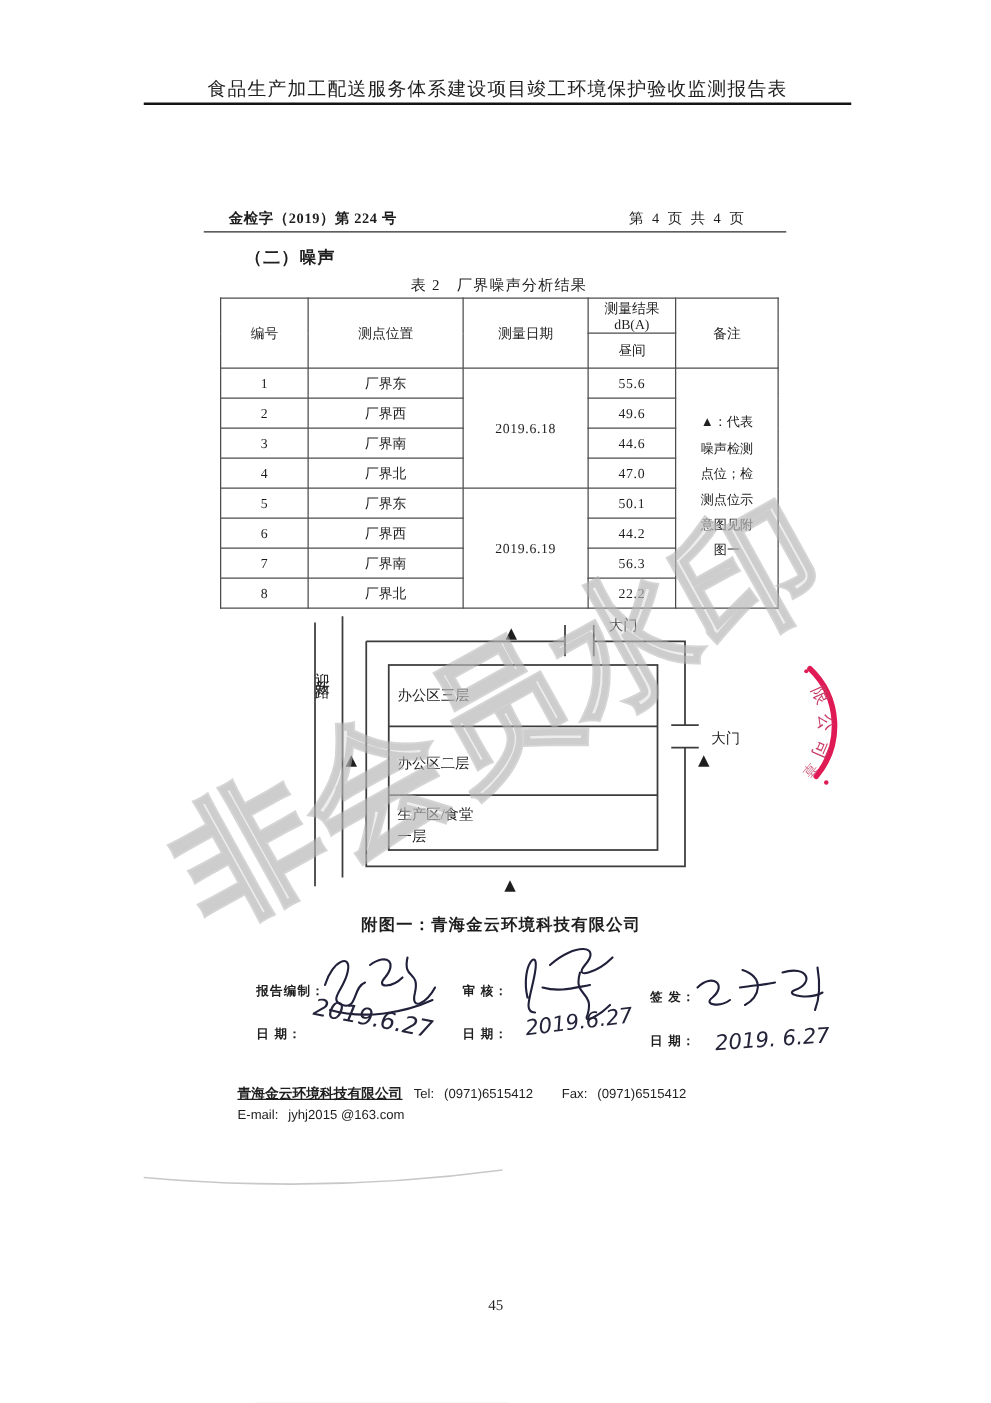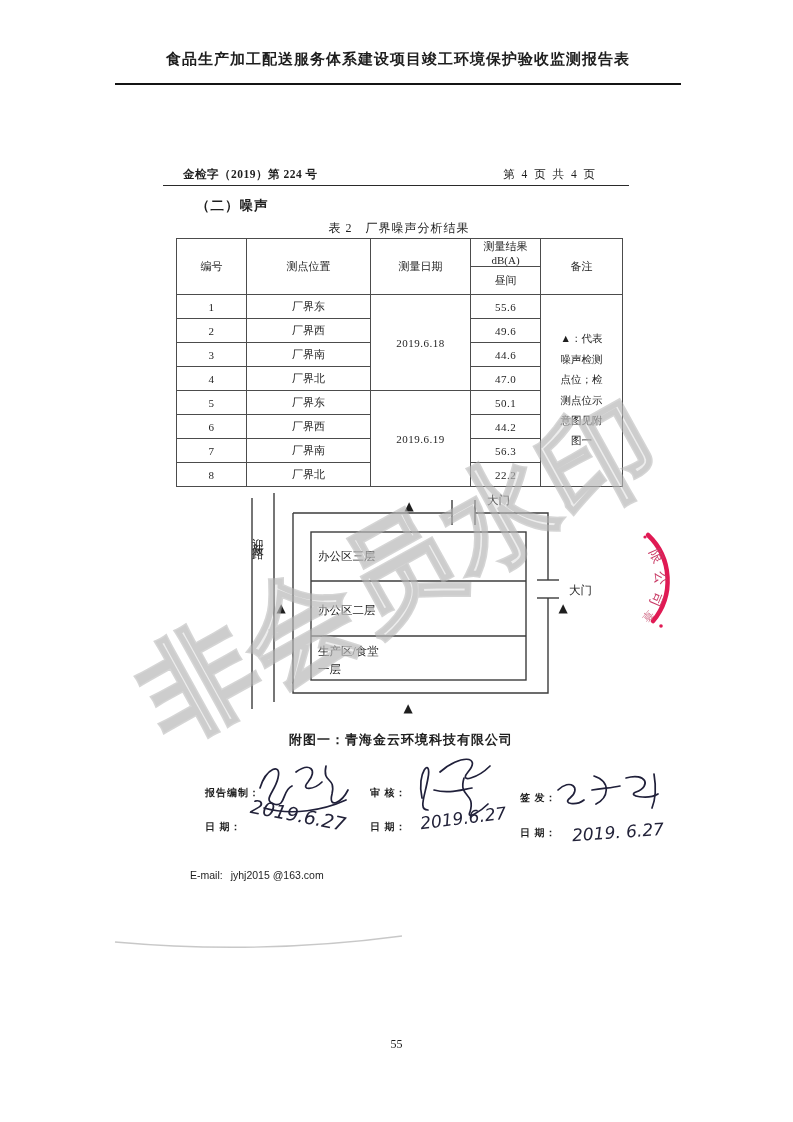--- a/index.html
+++ b/index.html
@@ -1,22 +1,22 @@
 <!DOCTYPE html>
 <html><head>
 <meta charset="utf-8">
 <style>
   * { margin:0; padding:0; box-sizing:border-box; }
   body { background:#e8e8e8; font-family:"Liberation Serif","DejaVu Serif",serif; color:#1e1e1e; }
   .page { position:relative; width:793px; height:1122px; margin:0 auto; background:#ffffff; overflow:hidden; }
 
   
-  .doc-title { position:absolute; left:115px; top:50px; width:566px; text-align:center;
-    font-family:"Liberation Sans","DejaVu Sans",sans-serif; font-weight:bold; font-size:15px;
-    padding-bottom:14px; border-bottom:2px solid #141414; letter-spacing:1px; }
+  .doc-title { position:absolute; left:115px; top:62px; width:566px; text-align:center;
+    font-family:"Liberation Sans","DejaVu Sans",sans-serif; font-weight:normal; font-size:15px;
+    padding-bottom:1px; border-bottom:2px solid #141414; letter-spacing:1px; }
   .doc-head-row { position:absolute; left:163px; top:167px; width:466px; display:flex;
     justify-content:space-between; align-items:flex-end; border-bottom:1.5px solid #2a2a2a;
     padding-bottom:3px; font-size:11.5px; }
   .doc-head-row .left { margin-left:20px; letter-spacing:.5px;font-weight:bold; }
   .doc-head-row .right { margin-right:32px; letter-spacing:2px; }
   .section-title { position:absolute; left:196px; top:197px; font-size:13.5px; font-weight:bold; letter-spacing:1px; }
 
   
   .table-title { position:absolute; left:176px; top:220px; width:446px; text-align:center; font-size:12px; letter-spacing:1px; }
   .noise-table { position:absolute; left:176px; top:238px; width:446px; border-collapse:collapse;
@@ -216,20 +216,25 @@
       <path d="M102,10 C104,22 104,34 100,44"></path>
     </g>
   </svg>
 
   <div class="hand" style="left:250px; top:804px; font-size:19px; transform:rotate(11deg);">2019.6.27</div>
   <div class="hand" style="left:420px; top:808px; font-size:17px; transform:rotate(-7deg);">2019.6.27</div>
   <div class="hand" style="left:572px; top:822px; font-size:17px; transform:rotate(-4deg);">2019. 6.27</div>
 
   <div class="footer">
     <div>
+      <span class="company">青海金云环境科技有限公司</span>
+      <span class="lbl">Tel:</span><span class="val">(0971)6515412</span>
+      <span class="lbl">Fax:</span><span class="val">(0971)6515412</span>
+    </div>
+    <div>
       <span class="lbl">E-mail:</span><span>jyhj2015 @163.com</span>
     </div>
   </div>
 
   <svg class="stamp" width="100" height="122">
     <g>
       <path d="M53,20 A 63 63 0 0 1 58,106" stroke="#e01a54" stroke-width="4.5" fill="none" stroke-linecap="round"></path>
       <circle cx="50" cy="22" r="1.6" fill="#e01a54"></circle>
       <circle cx="66" cy="111" r="1.8" fill="#e01a54"></circle>
       <g fill="#c93b66" font-size="14" font-family="'Liberation Serif',serif" text-anchor="middle">
@@ -238,15 +243,15 @@
         <text x="0" y="0" transform="translate(57,83) rotate(113)">司</text>
         <text x="0" y="0" transform="translate(50,99) rotate(130)" font-size="11" fill="#d06a86">章</text>
       </g>
     </g>
   </svg>
 
   <svg class="scan-curve" width="300" height="26">
     <path d="M5,14 Q150,27 292,8" stroke="#9b9b9b" stroke-width="1.4" fill="none" opacity="0.55"></path>
   </svg>
 
-  <div class="page-number">55</div>
+  <div class="page-number">45</div>
 
 </div>
 
 </body></html>

